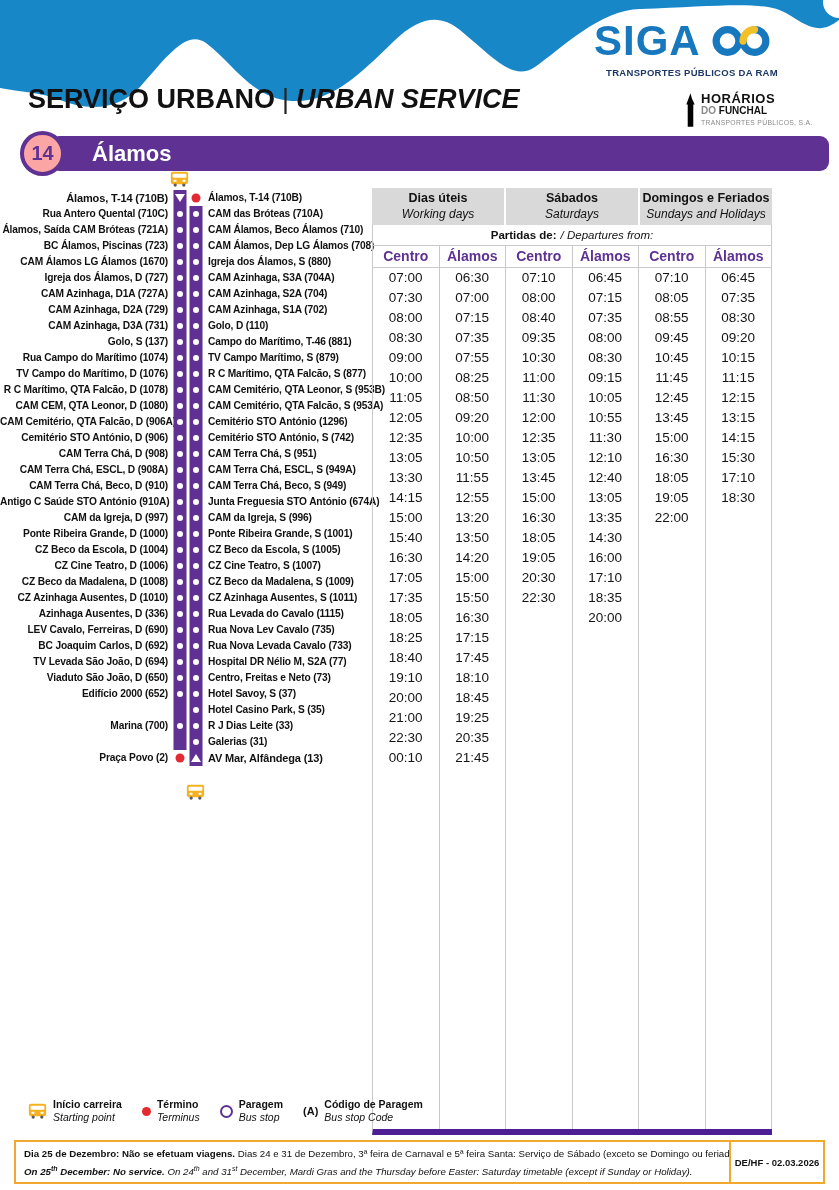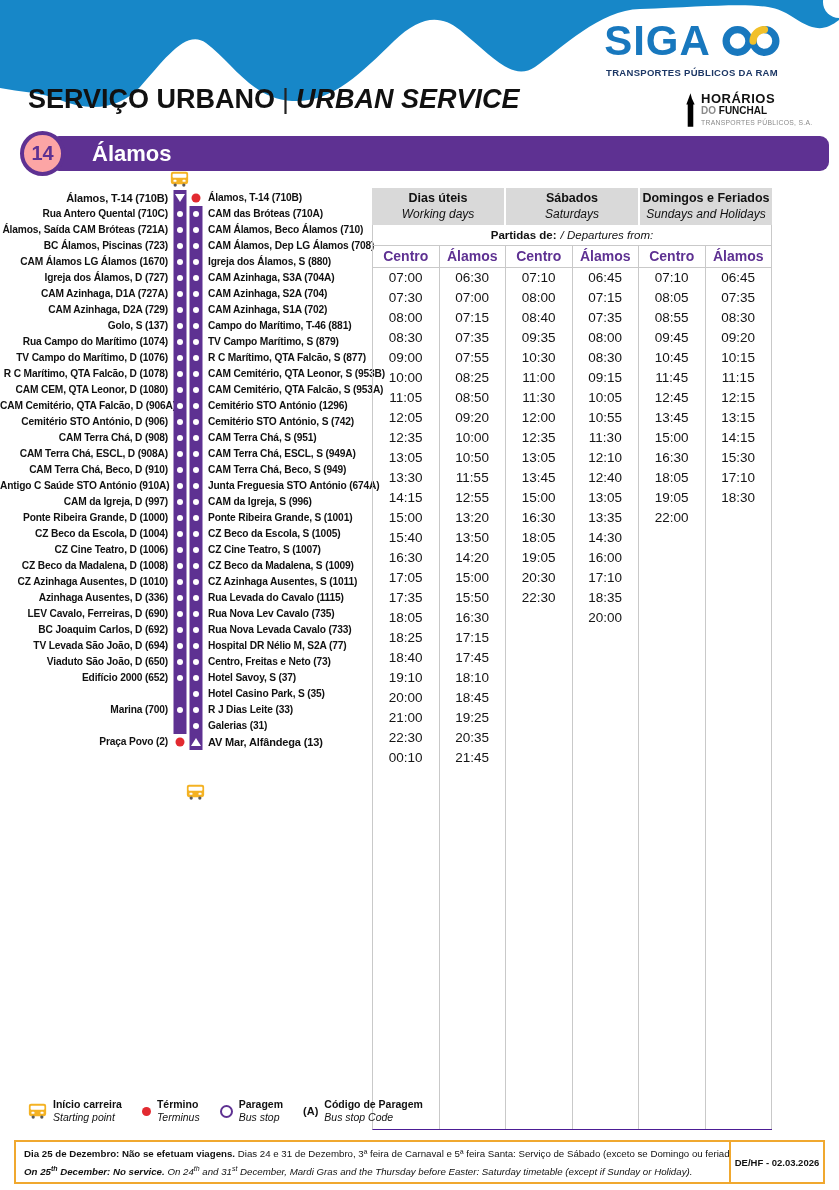--- a/index.html
+++ b/index.html
@@ -2,21 +2,21 @@
 <html><head>
 <meta charset="utf-8">
 <style>
   html,body{margin:0;padding:0;background:#fff;}
   .page{position:relative;width:839px;height:1190px;background:#fff;overflow:hidden;
         font-family:"Liberation Sans",sans-serif;color:#111;}
 
   
   .wave{position:absolute;top:0;left:0;}
   .siga{position:absolute;top:20px;left:594px;width:196px;text-align:center;}
-  .siga-row{display:flex;align-items:center;justify-content:center;gap:11px;}
+  .siga-row{display:flex;align-items:center;gap:11px;}
   .siga-word{font-size:42px;font-weight:bold;color:#1878BE;letter-spacing:1px;line-height:1;}
   .siga-tagline{font-size:9.5px;font-weight:bold;color:#1C3765;margin-top:5px;letter-spacing:.3px;white-space:nowrap;}
   .page-title{position:absolute;left:28px;top:84px;font-size:27px;white-space:nowrap;}
   .t-pt{font-weight:bold;}
   .t-sep{font-weight:300;padding:0 7px;color:#222;}
   .t-en{font-style:italic;font-weight:600;}
   .hf{position:absolute;left:684px;top:92px;display:flex;gap:4px;align-items:flex-start;}
   .hf-text{line-height:1.05;}
   .hf-l1{font-size:13px;font-weight:bold;letter-spacing:.5px;}
   .hf-l2{font-size:10px;font-weight:bold;}
@@ -57,21 +57,21 @@
   .tt-days{display:flex;gap:2px;height:37px;}
   .tt-day{flex:1;background:#D9D9D9;text-align:center;display:flex;flex-direction:column;justify-content:center;line-height:1.25;}
   .tt-day-pt{font-size:12.5px;font-weight:bold;}
   .tt-day-en{font-size:12px;font-style:italic;}
   .tt-partidas{height:20px;border-bottom:1px solid #C9C9C9;border-left:1px solid #C9C9C9;border-right:1px solid #C9C9C9;
        display:flex;align-items:center;justify-content:center;gap:4px;font-size:11.5px;}
   .tt-partidas .p1{font-weight:bold;}
   .tt-partidas .p2{font-style:italic;}
   .tt-colheads{display:flex;height:21px;border-bottom:1px solid #C9C9C9;border-left:1px solid #C9C9C9;}
   .tt-colhead{flex:1;color:#5E3192;font-weight:bold;font-size:14px;text-align:center;line-height:21px;border-right:1px solid #C9C9C9;}
-  .tt-body{display:flex;height:861px;border-bottom:1px solid #4c1d95;border-left:1px solid #C9C9C9;}
+  .tt-body{display:flex;height:861px;border-bottom:6px solid #4c1d95;border-left:1px solid #C9C9C9;}
   .tt-col{flex:1;border-right:1px solid #C9C9C9;}
   .tt-time{height:20px;line-height:20px;text-align:center;font-size:13.5px;color:#141414;}
 
   
   .legend{position:absolute;left:28px;top:1098px;display:flex;gap:20px;align-items:center;}
   .leg-item{display:flex;gap:6px;align-items:center;}
   .leg-text{line-height:1.25;}
   .leg-pt{font-size:10.5px;font-weight:bold;}
   .leg-en{font-size:10.5px;font-style:italic;}
   .leg-dot{width:9px;height:9px;border-radius:50%;background:#E22A30;}
@@ -235,20 +235,32 @@
         <div class="stop-label left">CAM Azinhaga, D2A (729)</div>
         <div class="line-cell">
           <div class="strip"></div>
           <div class="dot"></div>
         </div>
         <div class="line-cell">
           <div class="strip"></div>
           <div class="dot"></div>
         </div>
         <div class="stop-label right">CAM Azinhaga, S1A (702)</div>
+      </div>
+      <div class="stop-row">
+        <div class="stop-label left">CAM Azinhaga, D3A (731)</div>
+        <div class="line-cell">
+          <div class="strip"></div>
+          <div class="dot"></div>
+        </div>
+        <div class="line-cell">
+          <div class="strip"></div>
+          <div class="dot"></div>
+        </div>
+        <div class="stop-label right">Golo, D (110)</div>
       </div>
       <div class="stop-row">
         <div class="stop-label left">Golo, S (137)</div>
         <div class="line-cell">
           <div class="strip"></div>
           <div class="dot"></div>
         </div>
         <div class="line-cell">
           <div class="strip"></div>
           <div class="dot"></div>

